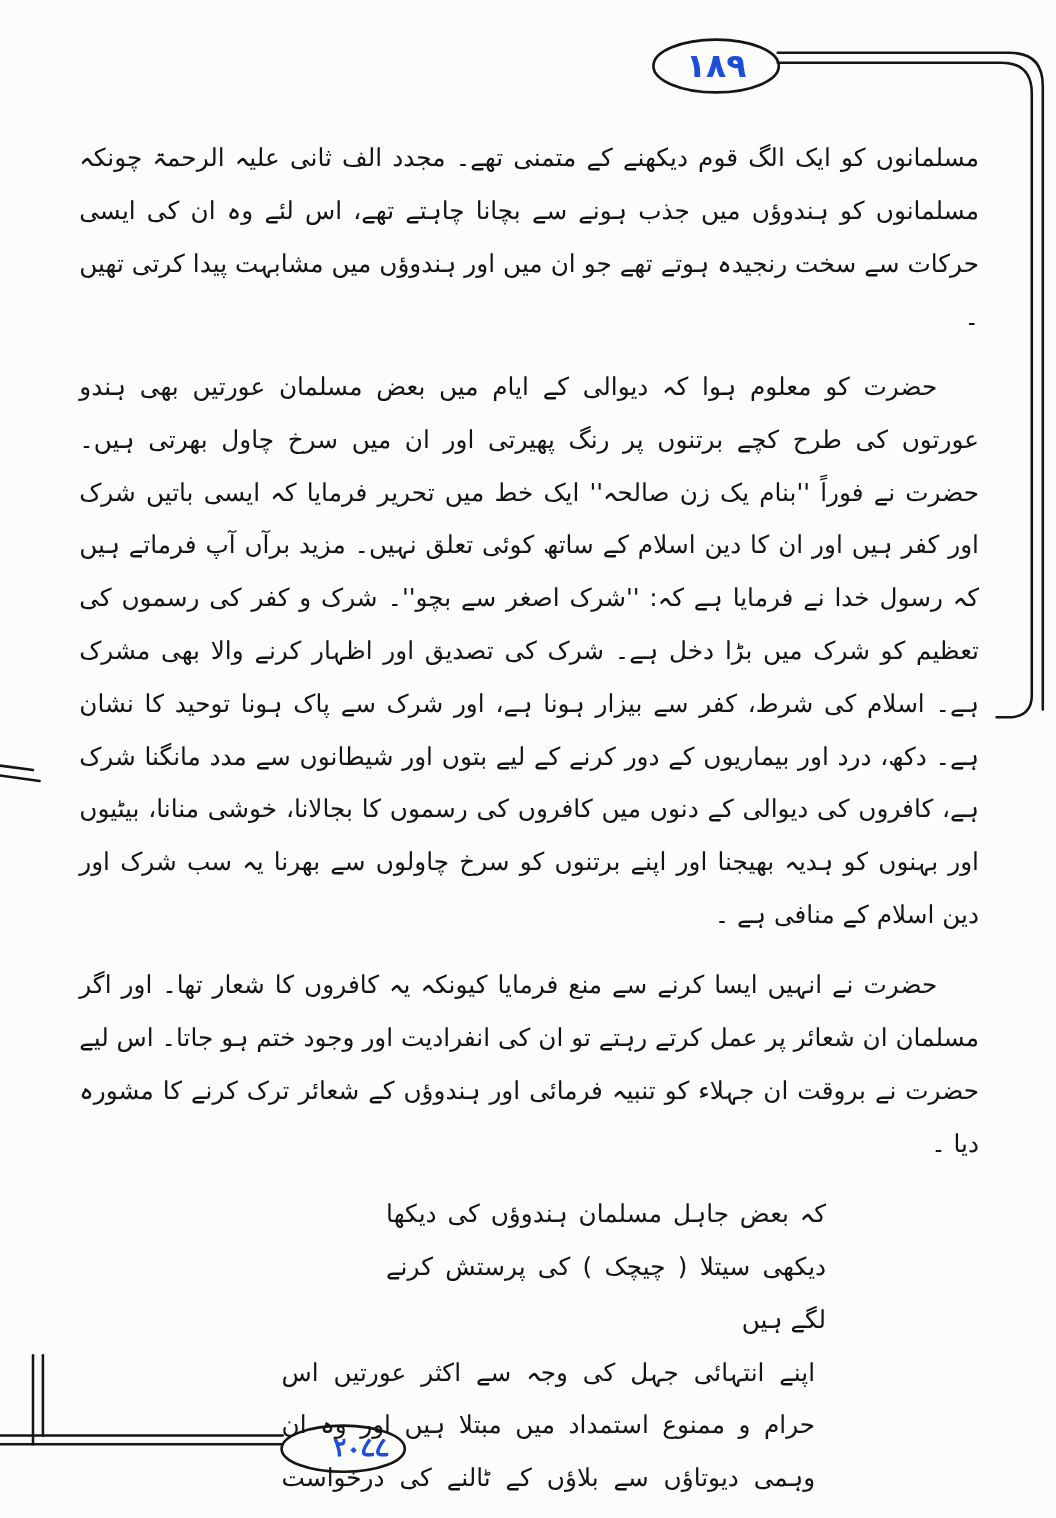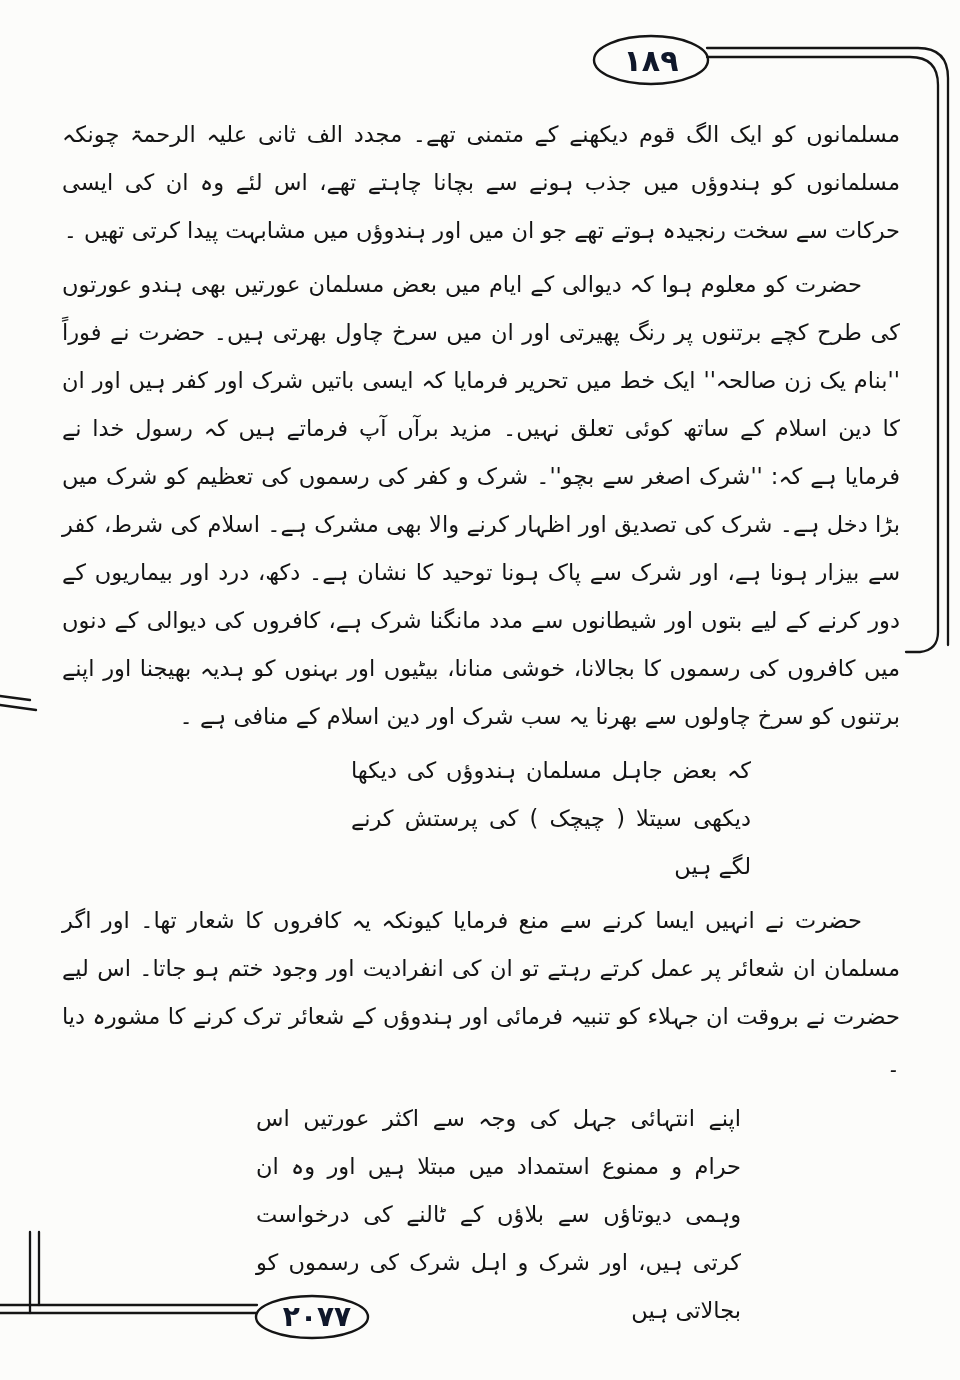--- a/index.html
+++ b/index.html
@@ -21,49 +21,50 @@
     position: absolute;
     inset: 0;
     width: 960px;
     height: 1380px;
     pointer-events: none;
   }
   .page-number {
     position: absolute;
     text-align: center;
     font-weight: bold;
-    color: #0f172a;
+    color: #1d4ed8;
     letter-spacing: 2px;
   }
   .page-number.top {
     left: 594px;
     top: 42px;
     width: 114px;
     font-size: 30px;
     line-height: 38px;
   }
   .page-number.bottom {
-    left: 261px;
+    left: 272px;
     top: 1299px;
     width: 112px;
-    font-size: 28px;
+    font-size: 22px;
     line-height: 36px;
+    font-family: Liberation Serif, serif;
   }
   .text-block {
     position: absolute;
     top: 104px;
     right: 54px;
     left: 56px;
     direction: rtl;
     font-size: 22.5px;
     line-height: 48px;
     text-align: justify;
   }
   .para {
-    margin: 6px;
+    margin: 16px;
     text-indent: 38px;
   }
   .para.no-indent {
     text-indent: 0;
   }
   .quote {
     margin: 0 155px 0 295px;
     text-indent: 0;
     text-align: justify;
   }
@@ -98,18 +99,18 @@
   <div class="page-number top">
     <span>۱۸۹</span>
   </div>
   <div class="page-number bottom">
     <span>۲۰۷۷</span>
   </div>
 
   <div class="text-block">
     <p class="para no-indent">مسلمانوں کو ایک الگ قوم دیکھنے کے متمنی تھے۔ مجدد الف ثانی علیہ الرحمۃ چونکہ مسلمانوں کو ہندوؤں میں جذب ہونے سے بچانا چاہتے تھے، اس لئے وہ ان کی ایسی حرکات سے سخت رنجیدہ ہوتے تھے جو ان میں اور ہندوؤں میں مشابہت پیدا کرتی تھیں ۔</p>
     <p class="para">حضرت کو معلوم ہوا کہ دیوالی کے ایام میں بعض مسلمان عورتیں بھی ہندو عورتوں کی طرح کچے برتنوں پر رنگ پھیرتی اور ان میں سرخ چاول بھرتی ہیں۔ حضرت نے فوراً ''بنام یک زن صالحہ'' ایک خط میں تحریر فرمایا کہ ایسی باتیں شرک اور کفر ہیں اور ان کا دین اسلام کے ساتھ کوئی تعلق نہیں۔ مزید برآں آپ فرماتے ہیں کہ رسول خدا نے فرمایا ہے کہ: ''شرک اصغر سے بچو''۔ شرک و کفر کی رسموں کی تعظیم کو شرک میں بڑا دخل ہے۔ شرک کی تصدیق اور اظہار کرنے والا بھی مشرک ہے۔ اسلام کی شرط، کفر سے بیزار ہونا ہے، اور شرک سے پاک ہونا توحید کا نشان ہے۔ دکھ، درد اور بیماریوں کے دور کرنے کے لیے بتوں اور شیطانوں سے مدد مانگنا شرک ہے، کافروں کی دیوالی کے دنوں میں کافروں کی رسموں کا بجالانا، خوشی منانا، بیٹیوں اور بہنوں کو ہدیہ بھیجنا اور اپنے برتنوں کو سرخ چاولوں سے بھرنا یہ سب شرک اور دین اسلام کے منافی ہے ۔</p>
+    <p class="para">حضرت نے انہیں ایسا کرنے سے منع فرمایا کیونکہ یہ کافروں کا شعار تھا۔ اور اگر مسلمان ان شعائر پر عمل کرتے رہتے تو ان کی انفرادیت اور وجود ختم ہو جاتا۔ اس لیے حضرت نے بروقت ان جہلاء کو تنبیہ فرمائی اور ہندوؤں کے شعائر ترک کرنے کا مشورہ دیا ۔</p>
     <p class="para quote">کہ بعض جاہل مسلمان ہندوؤں کی دیکھا دیکھی سیتلا ( چیچک ) کی پرستش کرنے لگے ہیں</p>
-    <p class="para">حضرت نے انہیں ایسا کرنے سے منع فرمایا کیونکہ یہ کافروں کا شعار تھا۔ اور اگر مسلمان ان شعائر پر عمل کرتے رہتے تو ان کی انفرادیت اور وجود ختم ہو جاتا۔ اس لیے حضرت نے بروقت ان جہلاء کو تنبیہ فرمائی اور ہندوؤں کے شعائر ترک کرنے کا مشورہ دیا ۔</p>
     <p class="para quote q2">اپنے انتہائی جہل کی وجہ سے اکثر عورتیں اس حرام و ممنوع استمداد میں مبتلا ہیں اور وہ ان وہمی دیوتاؤں سے بلاؤں کے ٹالنے کی درخواست کرتی ہیں، اور شرک و اہل شرک کی رسموں کو بجالاتی ہیں</p>
   </div>
 
 </div>
 
 </body></html>

